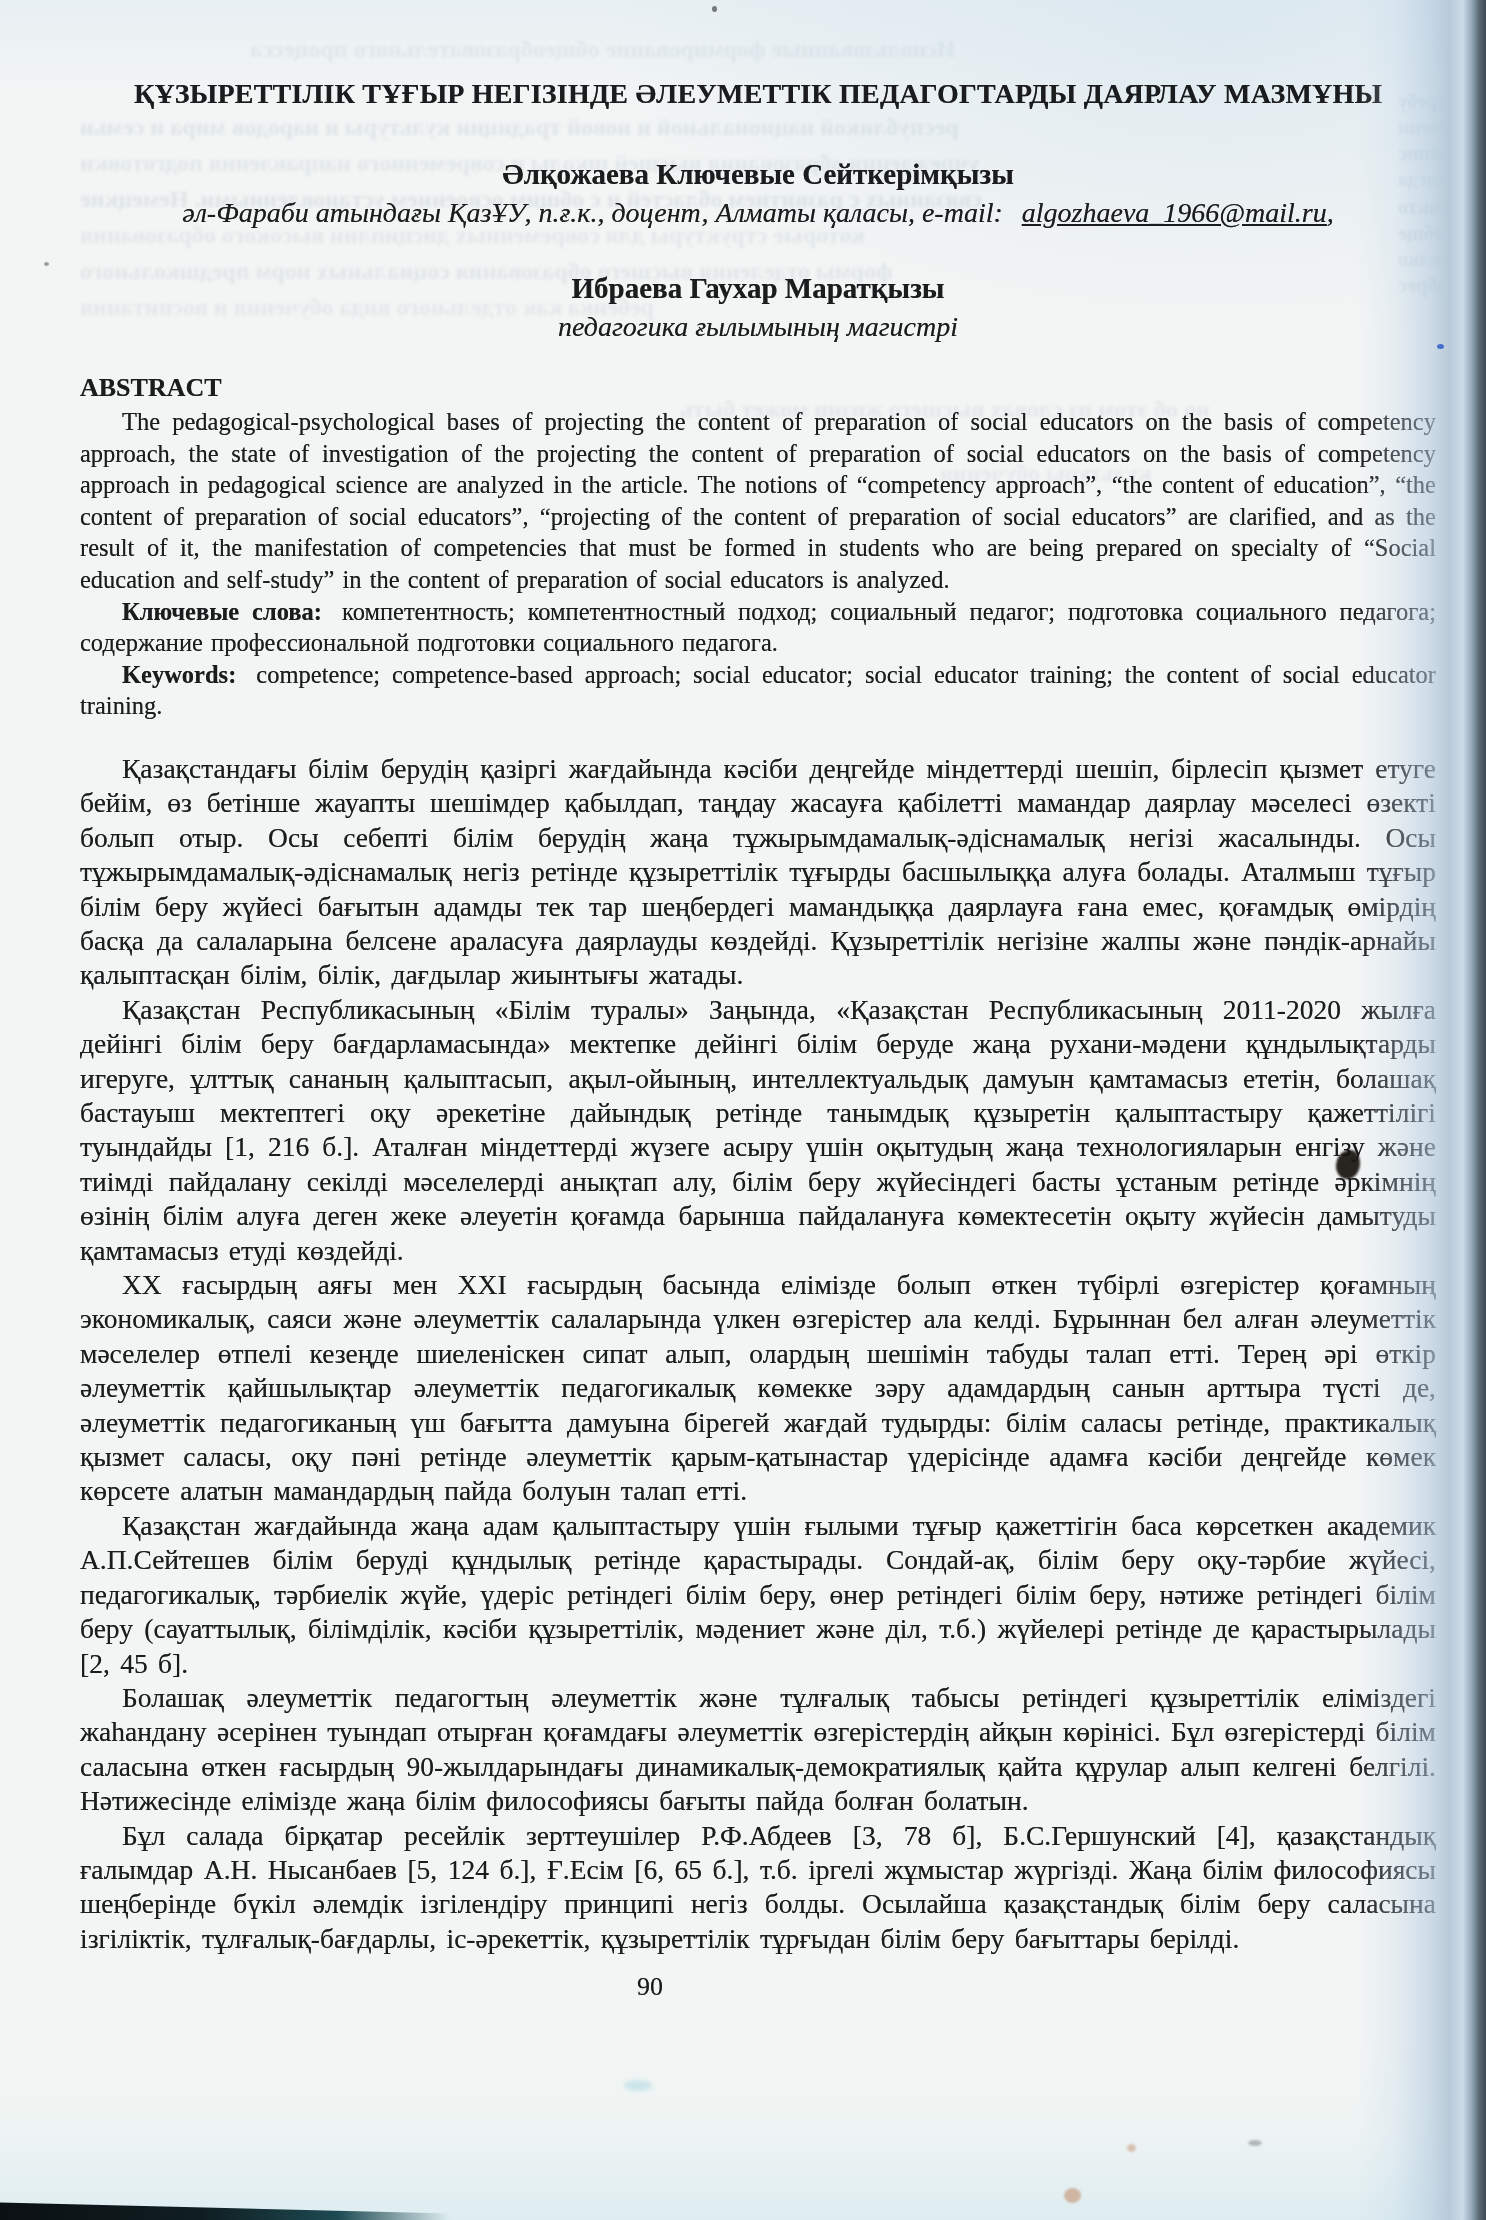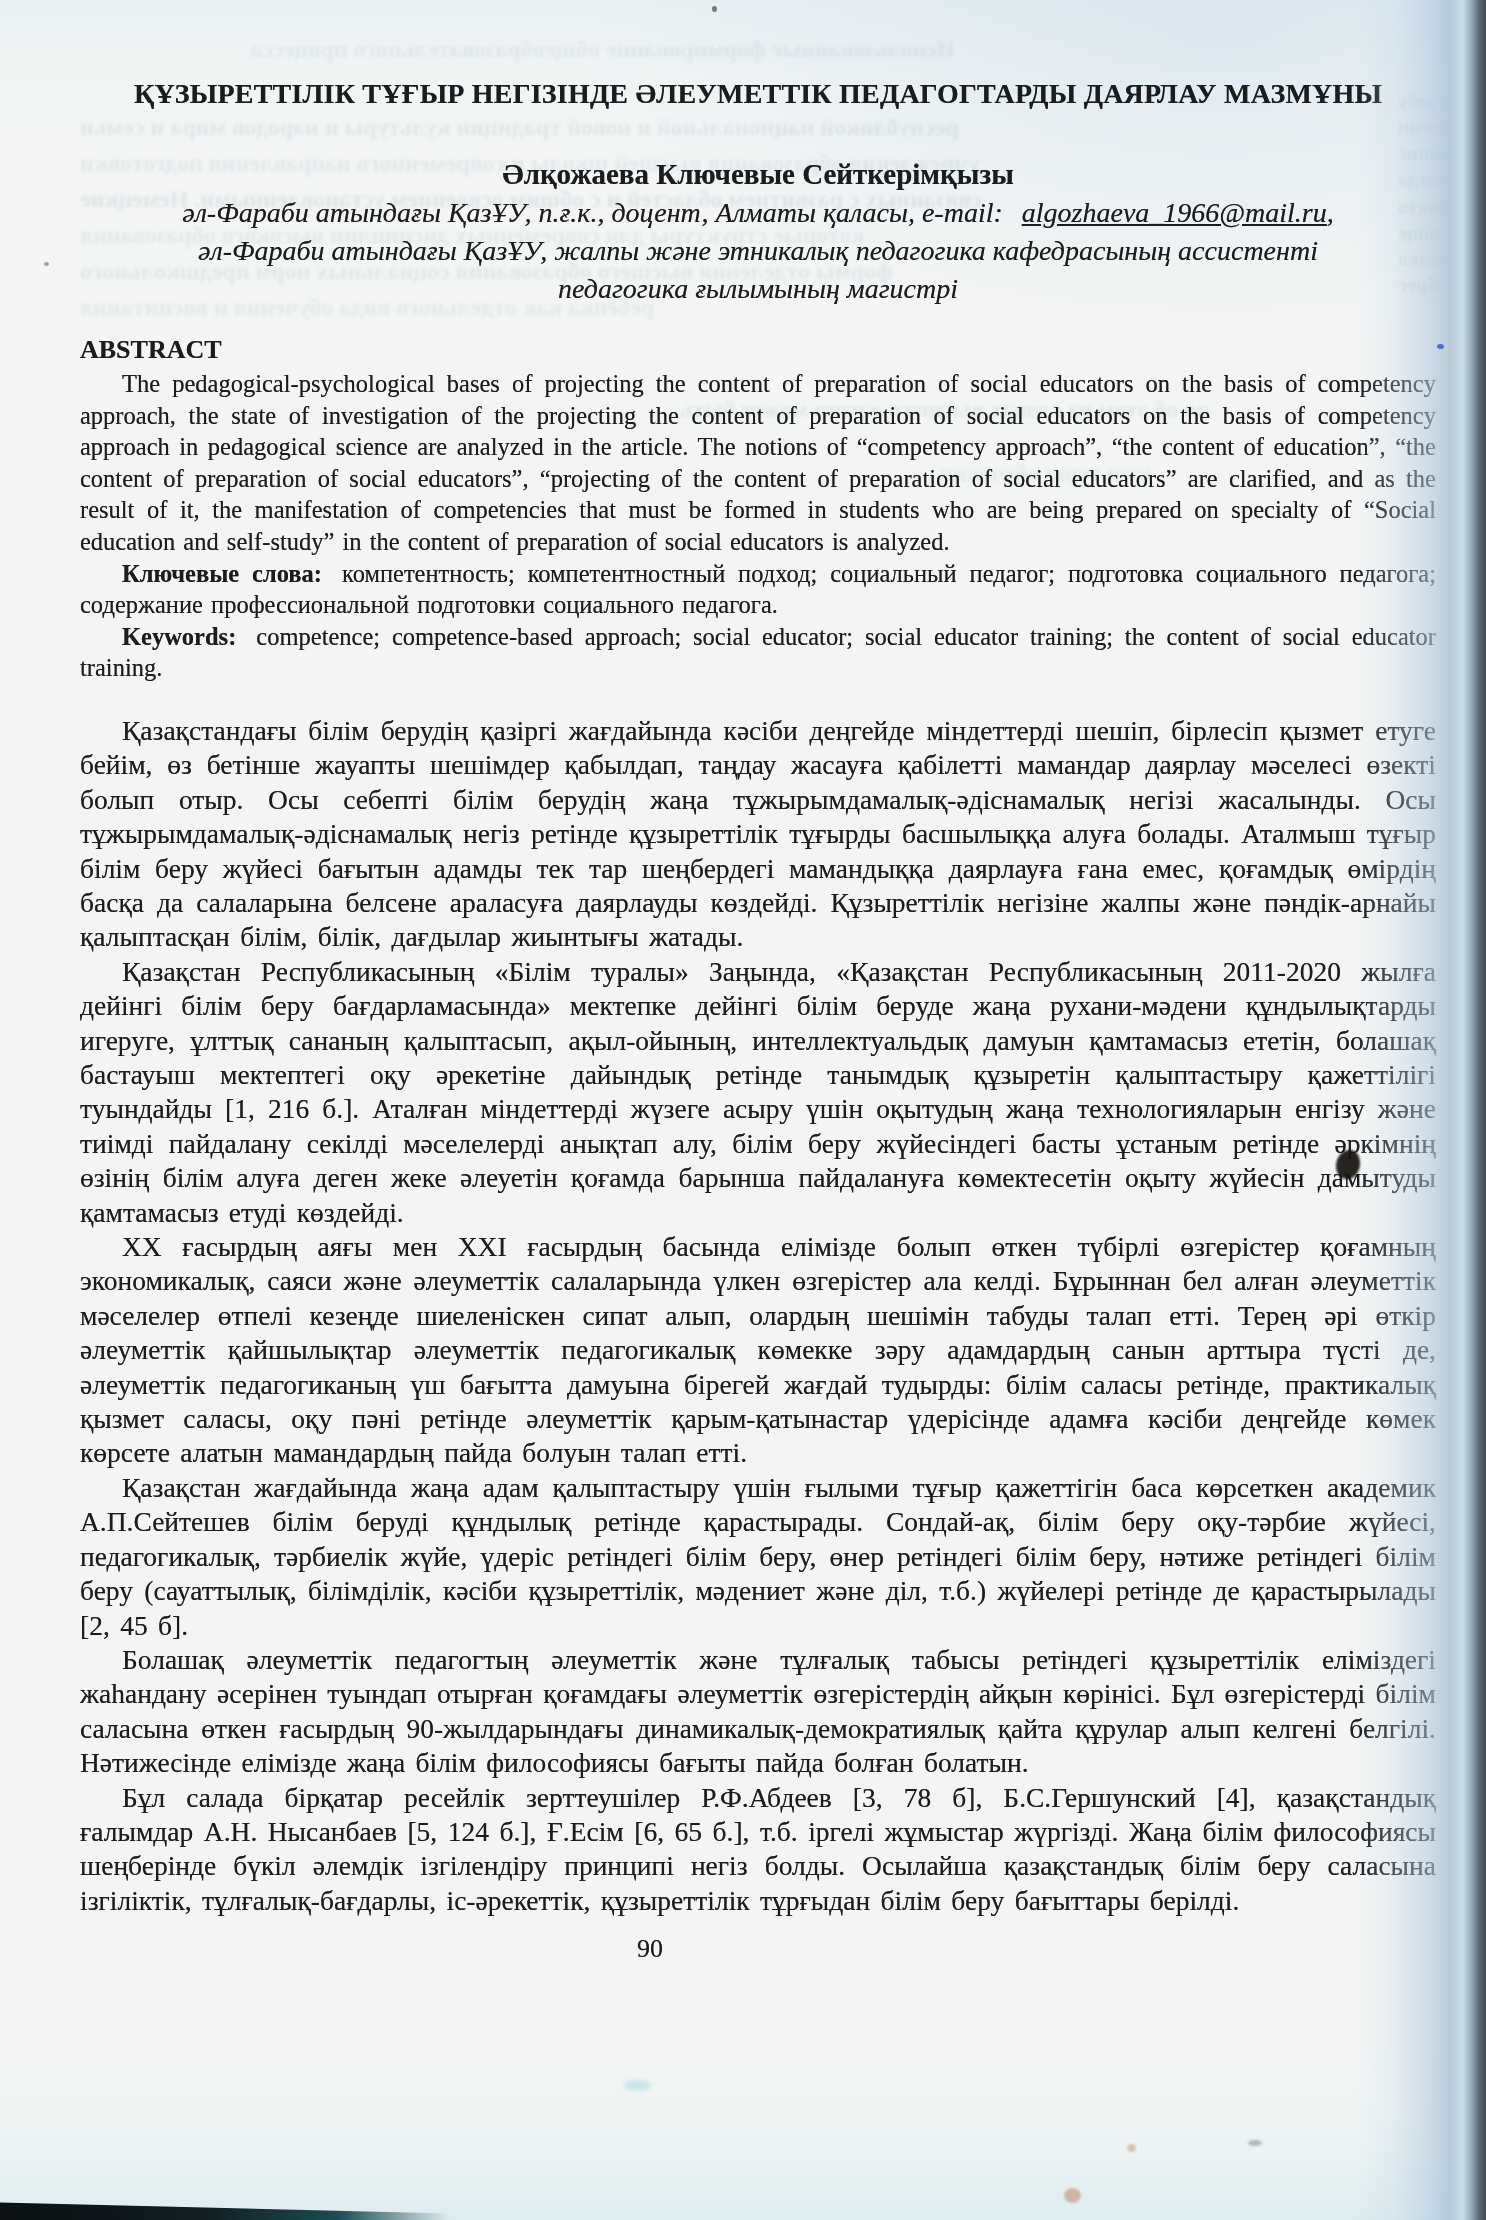--- a/index.html
+++ b/index.html
@@ -111,24 +111,24 @@
   <div class="content">
 
     <h1 class="title">ҚҰЗЫРЕТТІЛІК ТҰҒЫР НЕГІЗІНДЕ ӘЛЕУМЕТТІК ПЕДАГОГТАРДЫ ДАЯРЛАУ МАЗМҰНЫ</h1>
 
     <div>
       <p class="author-name">Әлқожаева Ключевые Сейткерімқызы</p>
       <p class="affiliation"><span>әл-Фараби атындағы ҚазҰУ, п.ғ.к., доцент, Алматы қаласы, e-mail: </span><span class="email">algozhaeva_1966@mail.ru</span><span>,</span></p>
     </div>
 
     <div>
-      <p class="affiliation">әл-Фараби атындағы ҚазҰУ, жалпы және этникалық педагогика кафедрасының ассистенті</p>
     </div>
 
     <div>
+      <p class="author-name n3">Ибраева Гаухар Маратқызы</p>
       <p class="affiliation">педагогика ғылымының магистрі</p>
     </div>
 
     <h2 class="abstract-heading">ABSTRACT</h2>
     <p class="abstract-text">The pedagogical-psychological bases of projecting the content of preparation of social educators on the basis of competency approach, the state of investigation of the projecting the content of preparation of social educators on the basis of competency approach in pedagogical science are analyzed in the article. The notions of “competency approach”, “the content of education”, “the content of preparation of social educators”, “projecting of the content of preparation of social educators” are clarified, and as the result of it, the manifestation of competencies that must be formed in students who are being prepared on specialty of “Social education and self-study” in the content of preparation of social educators is analyzed.</p>
 
     <p class="kw"><span class="kw-label">Ключевые слова:</span><span>компетентность; компетентностный подход; социальный педагог; подготовка социального педагога; содержание профессиональной подготовки социального педагога.</span></p>
 
     <p class="kw"><span class="kw-label">Keywords:</span><span>competence; competence-based approach; social educator; social educator training; the content of social educator training.</span></p>
 

